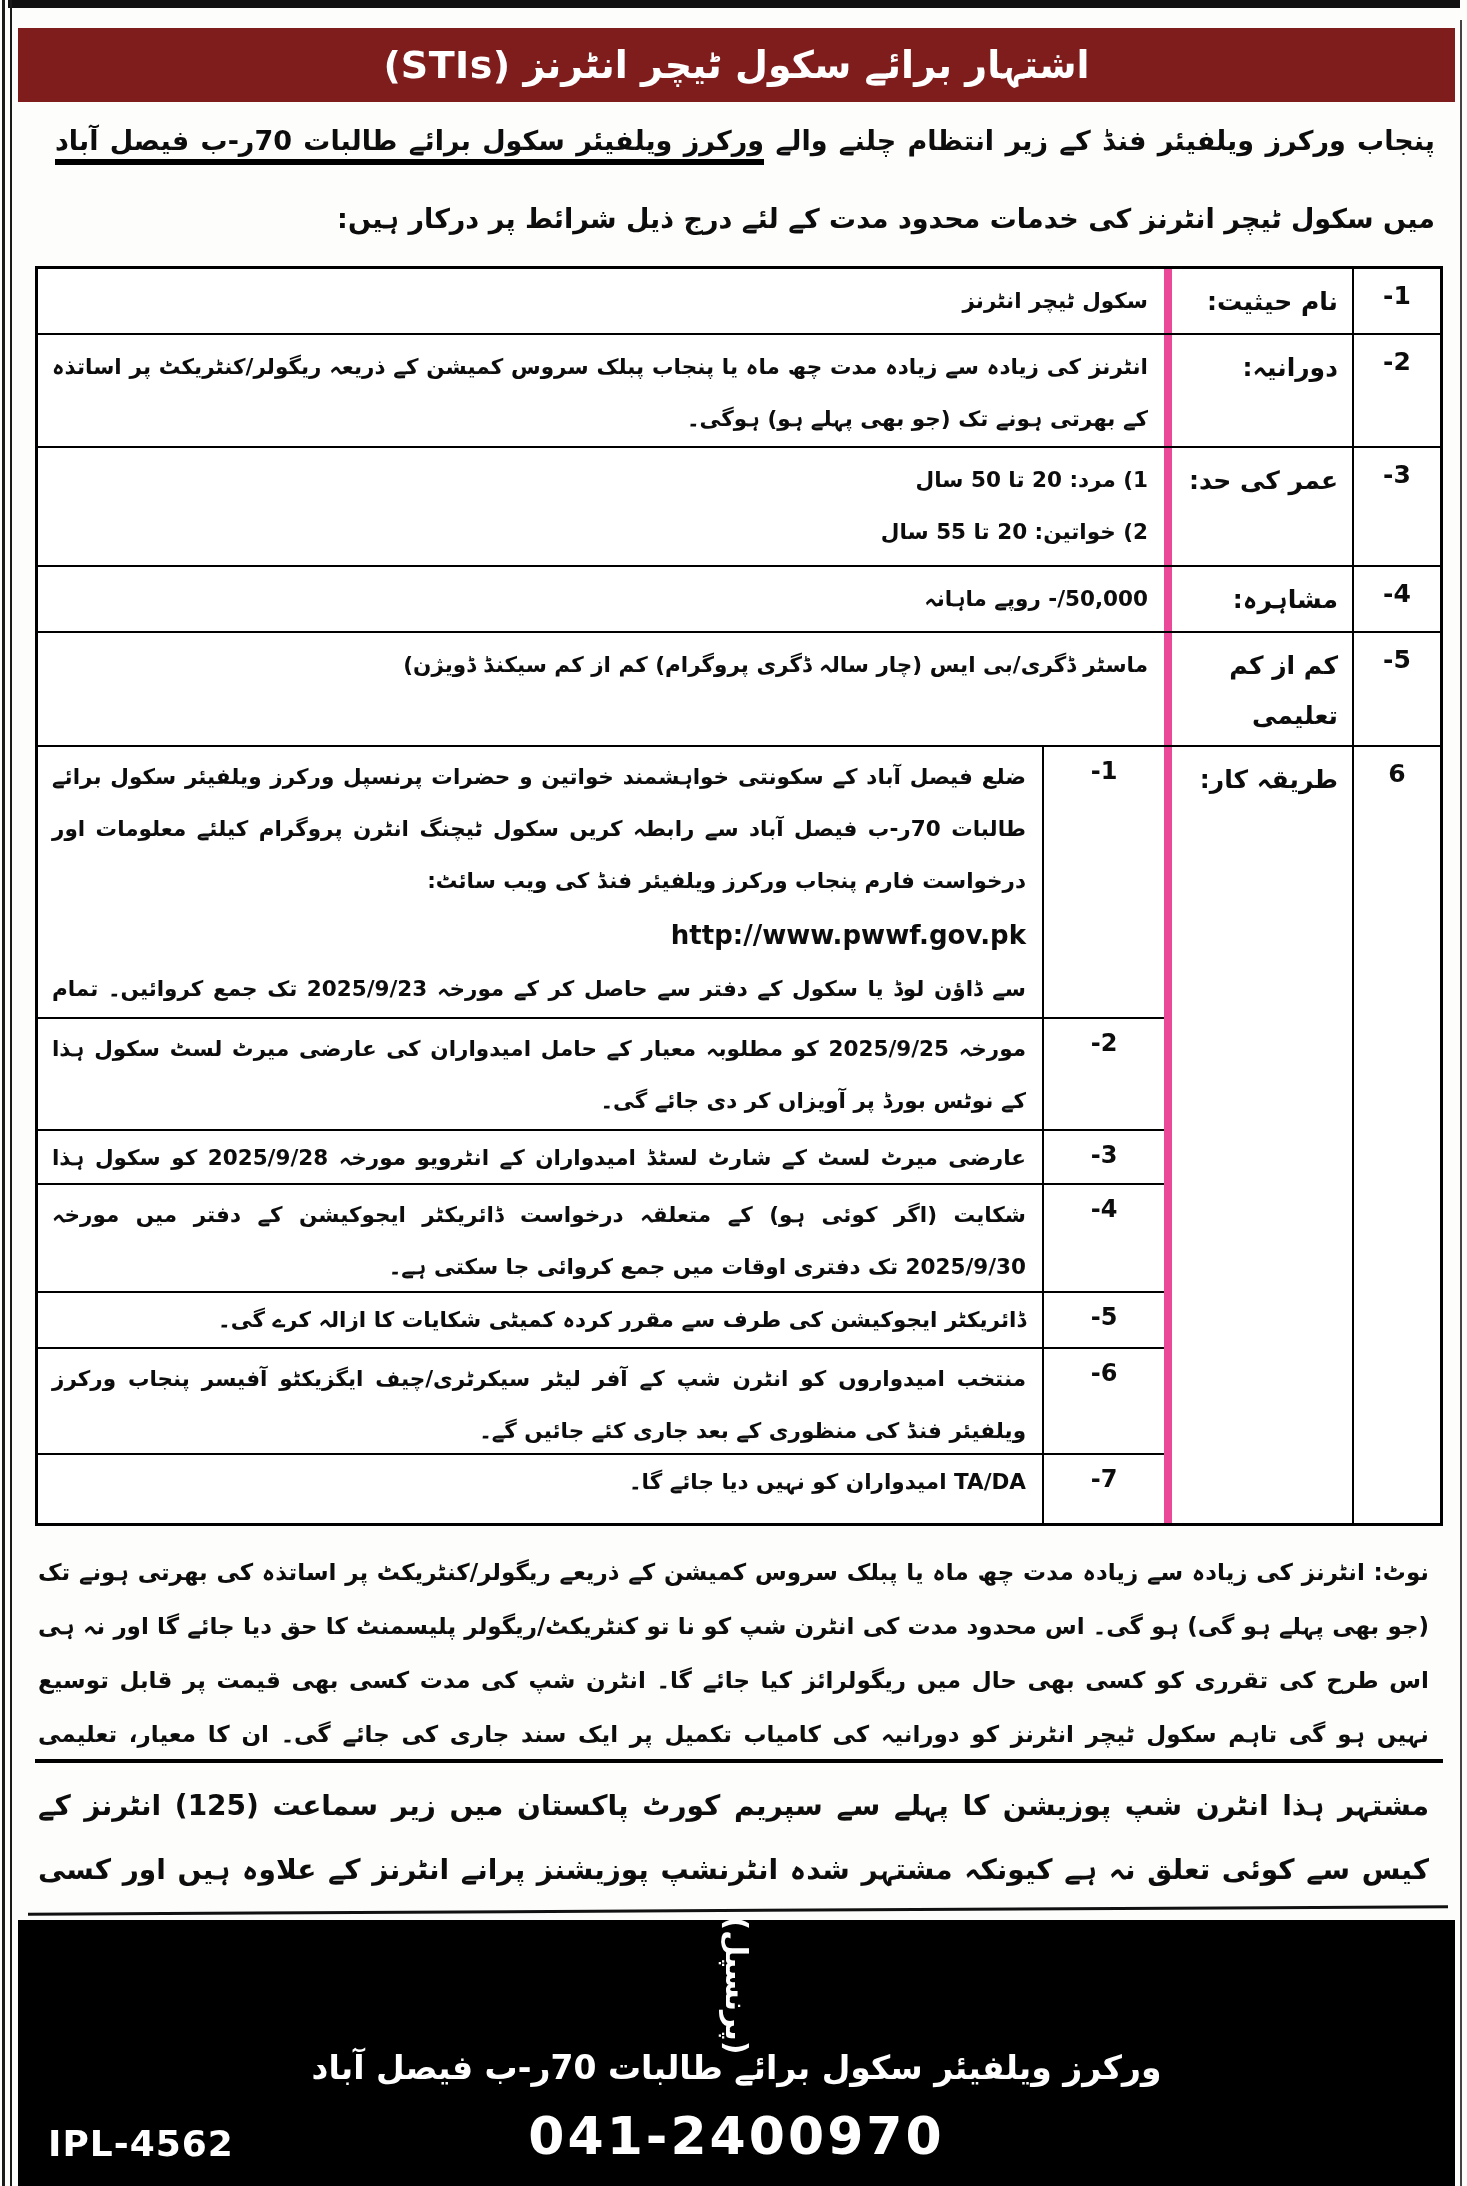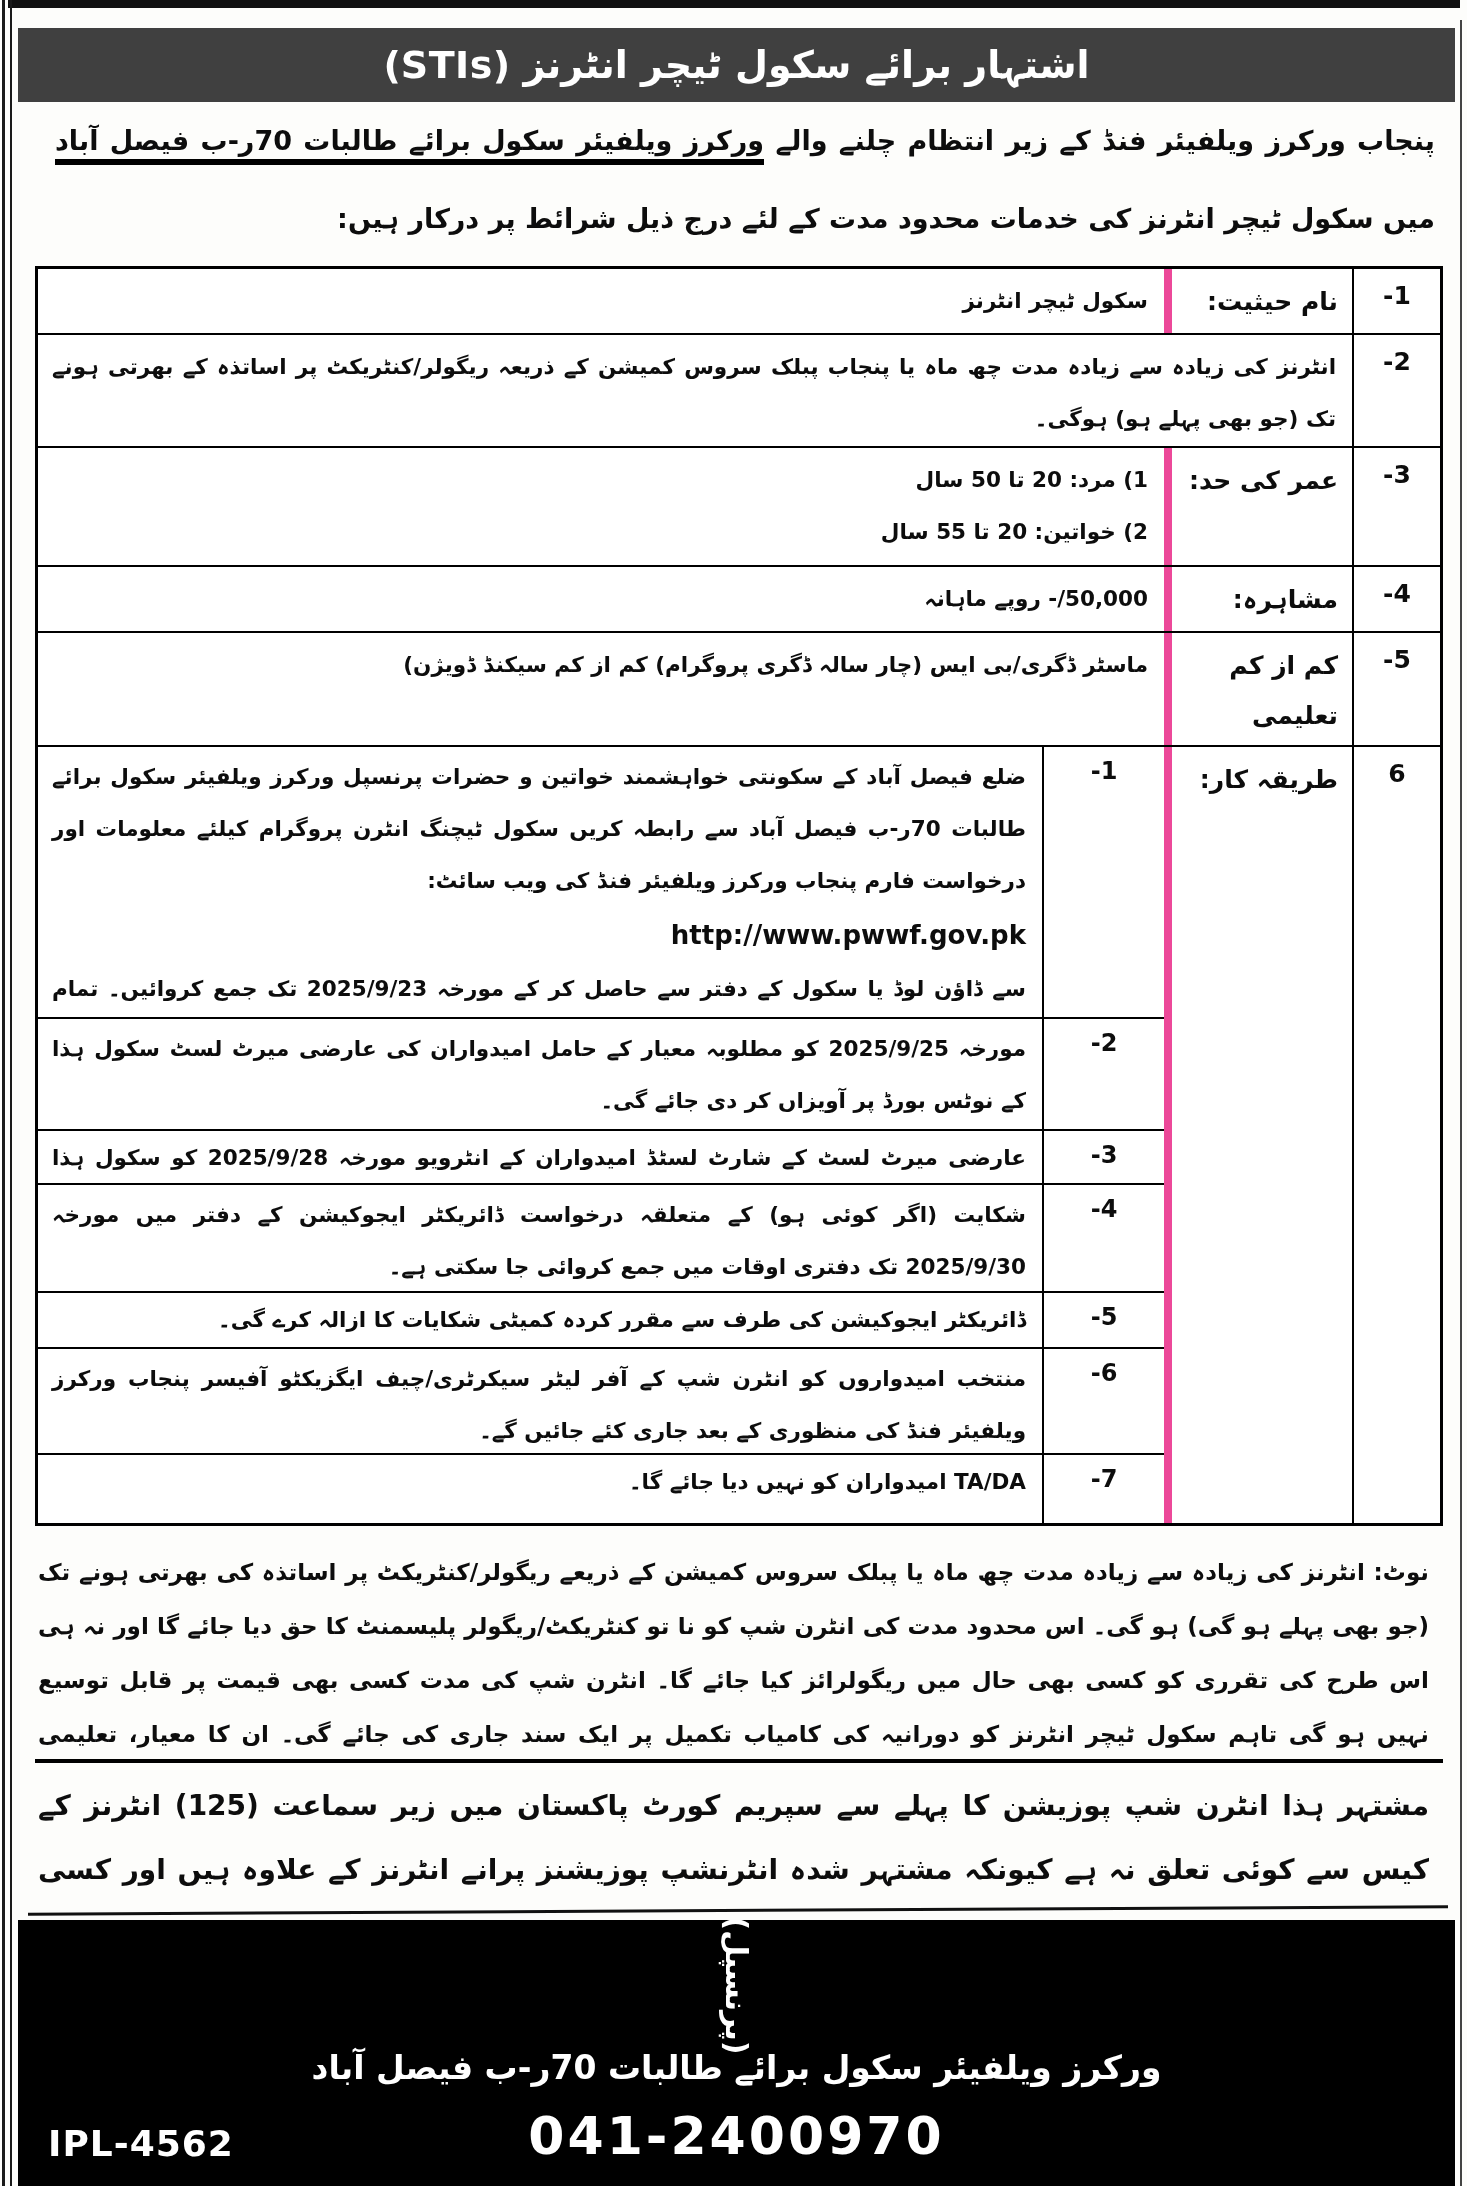--- a/index.html
+++ b/index.html
@@ -14,21 +14,21 @@
     direction:rtl;
   }
   
   .scan-left-1{position:absolute;left:2px;top:0;bottom:0;width:3px;background:#1a1a1a;}
   .scan-left-2{position:absolute;left:10px;top:0;bottom:0;width:2px;background:#1a1a1a;}
   .scan-right{position:absolute;left:1460px;top:20px;bottom:0;width:2px;background:#444;}
   .scan-top{position:absolute;left:8px;top:0;width:1452px;height:8px;background:#111;}
 
   .title-band{
     position:absolute;left:18px;top:28px;width:1437px;height:74px;
-    background:#404040;color:#fff;
+    background:#7f1d1d;color:#fff;
     display:flex;align-items:center;justify-content:center;
     font-size:38px;letter-spacing:.5px;
   }
   .intro{
     position:absolute;right:32px;left:32px;top:102px;
     font-size:27px;line-height:78px;
     text-align:justify;text-align-last:right;margin-left:23px;
   }
   .intro .u{border-bottom:6px solid #000;padding-bottom:3px;}
 
@@ -129,20 +129,21 @@
   <div class="cond-table">
 
     <div class="trow r1">
       <div class="cell-num">1-</div>
       <div class="cell-label">نام حیثیت:</div>
       <div class="cell-content">سکول ٹیچر انٹرنز</div>
     </div>
 
     <div class="trow r2">
       <div class="cell-num">2-</div>
+      <div class="cell-label">دورانیہ:</div>
       <div class="cell-content justify">انٹرنز کی زیادہ سے زیادہ مدت چھ ماہ یا پنجاب پبلک سروس کمیشن کے ذریعہ ریگولر/کنٹریکٹ پر اساتذہ کے بھرتی ہونے تک (جو بھی پہلے ہو) ہوگی۔</div>
     </div>
 
     <div class="trow r3">
       <div class="cell-num">3-</div>
       <div class="cell-label">عمر کی حد:</div>
       <div class="cell-content">
         <div>1) مرد: 20 تا 50 سال</div>
         <div>2) خواتین: 20 تا 55 سال</div>
       </div>

